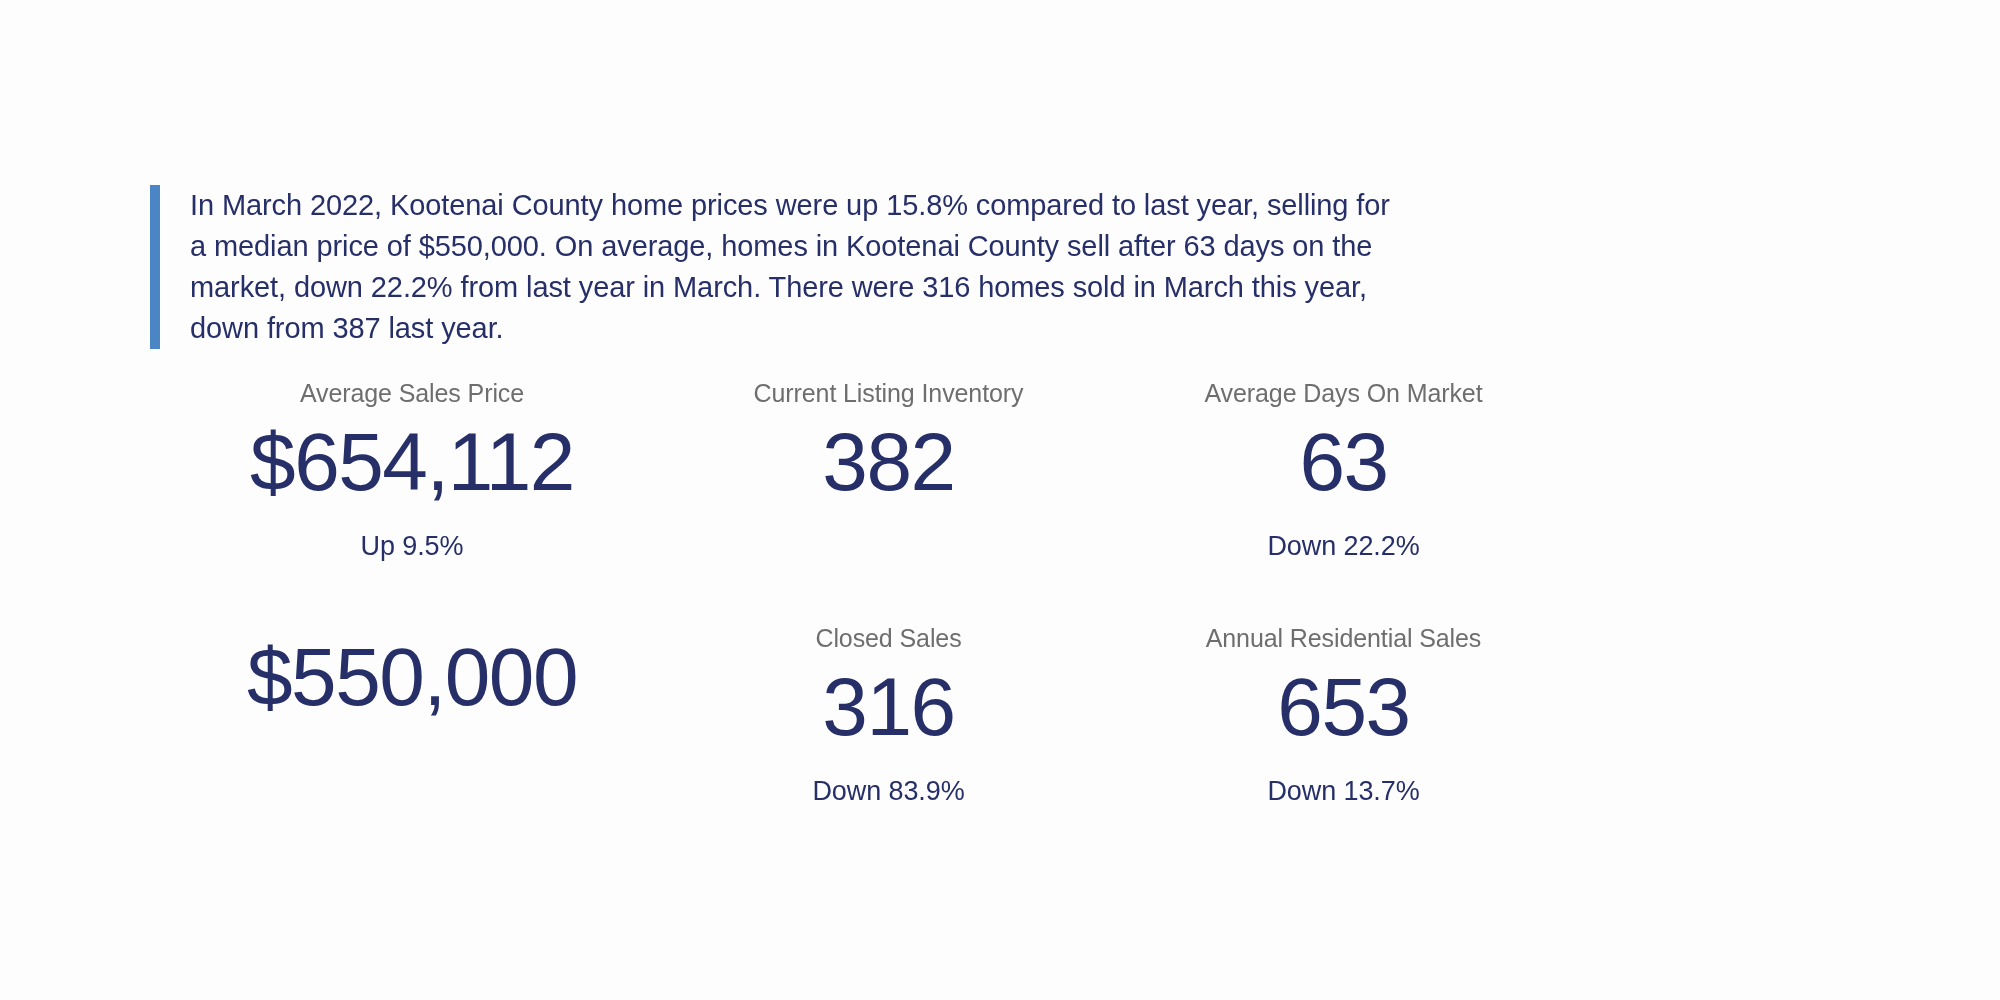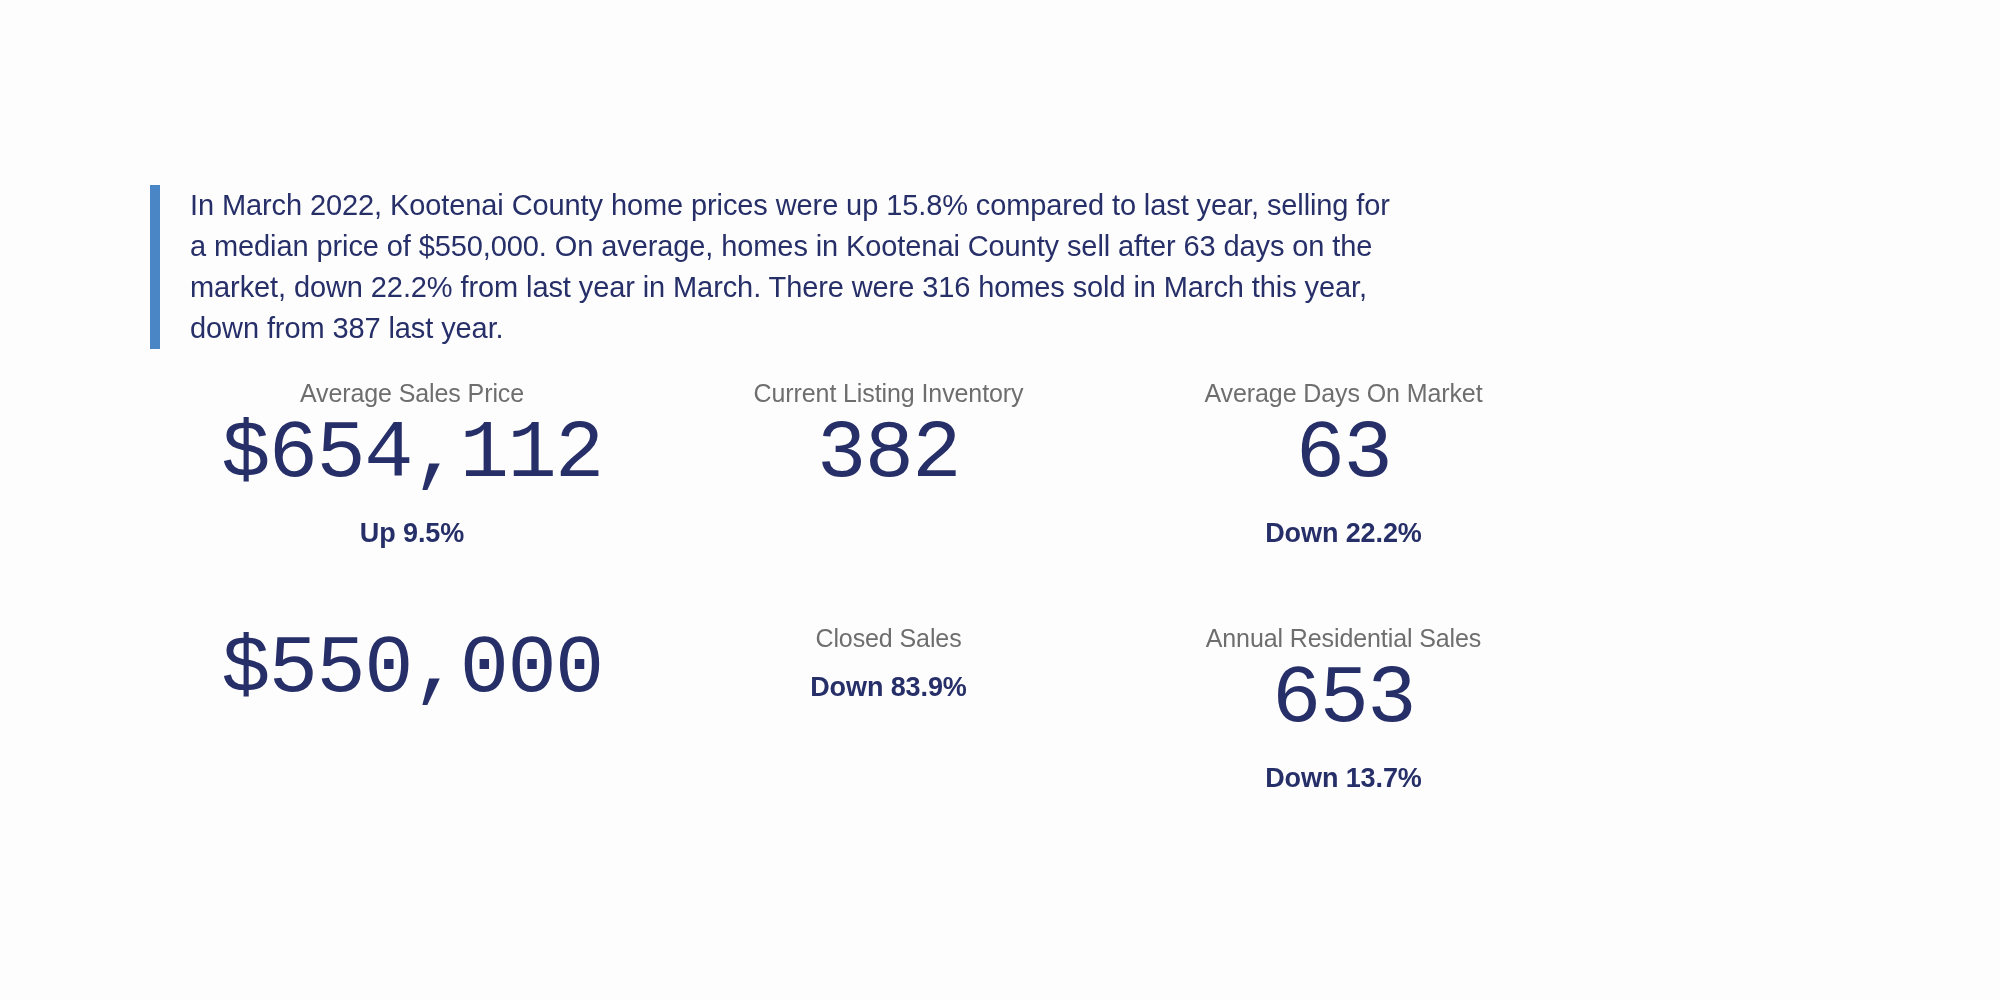--- a/index.html
+++ b/index.html
@@ -67,36 +67,35 @@
   .stat-label {
     font-size: 25px;
     line-height: 30px;
     color: #6e6e6e;
     font-weight: 400;
     letter-spacing: -0.1px;
     white-space: nowrap;
   }
 
   .stat-value {
-    margin-top: 3px;
+    margin-top: 10px;
     font-size: 82px;
     line-height: 88px;
     color: #262f68;
     font-weight: 400;
     letter-spacing: -1.5px;
     white-space: nowrap;
-    font-family: Liberation Mono, monospace;
   }
 
   .stat-delta {
-    margin-top: 18px;
+    margin-top: 24px;
     font-size: 27px;
     line-height: 32px;
     color: #262f68;
-    font-weight: 700;
+    font-weight: 400;
     letter-spacing: -0.1px;
     white-space: nowrap;
   }
 </style>
 </head>
 <body>
 
 <div class="page">
 
   <div class="summary">
@@ -122,20 +121,21 @@
       <div class="stat-value">63</div>
       <div class="stat-delta">Down 22.2%</div>
     </div>
 
     <div class="stat-card">
       <div class="stat-value">$550,000</div>
     </div>
 
     <div class="stat-card">
       <div class="stat-label">Closed Sales</div>
+      <div class="stat-value">316</div>
       <div class="stat-delta">Down 83.9%</div>
     </div>
 
     <div class="stat-card">
       <div class="stat-label">Annual Residential Sales</div>
       <div class="stat-value">653</div>
       <div class="stat-delta">Down 13.7%</div>
     </div>
 
   </div>

